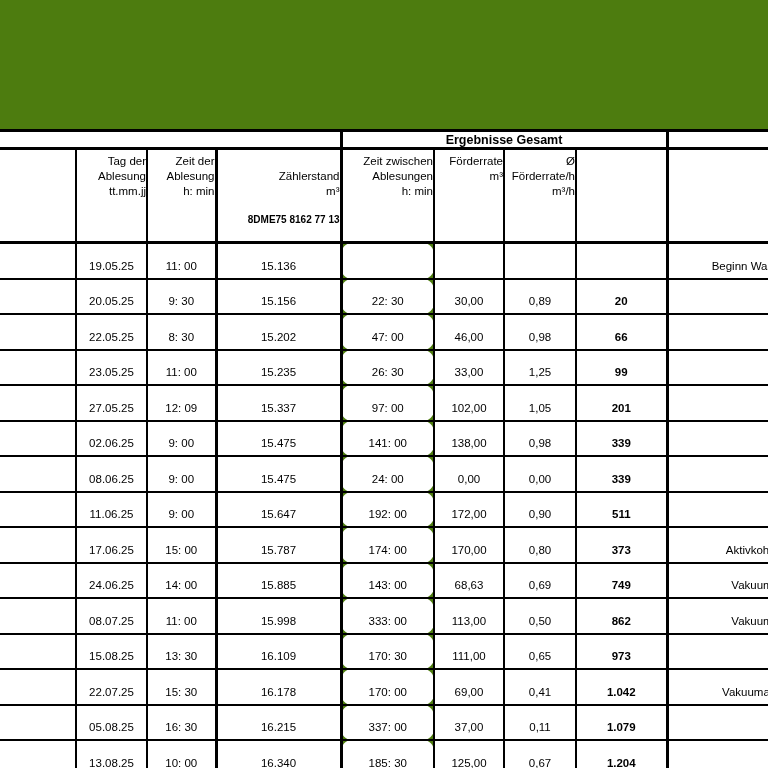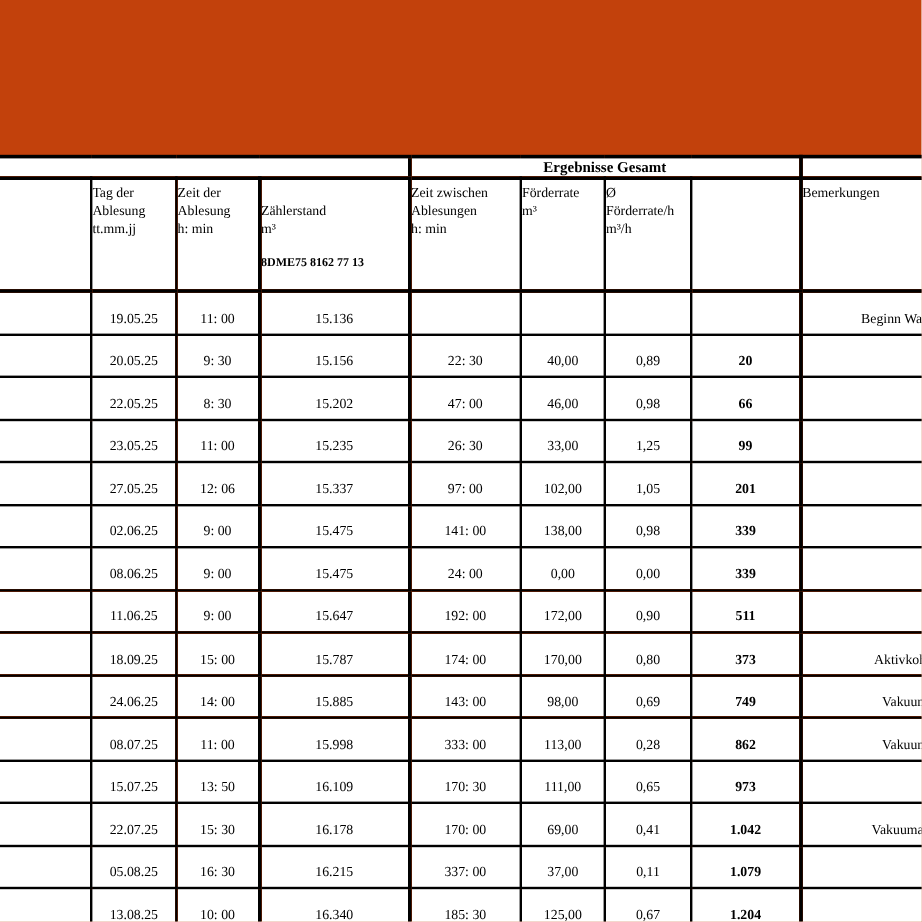--- a/index.html
+++ b/index.html
@@ -9,22 +9,21 @@
     height: 768px;
     overflow: hidden;
     background: #ffffff;
     font-family: "Liberation Sans", sans-serif;
     color: #000;
   }
   .page {
     position: relative;
     width: 768px;
     height: 768px;
-    background: #c2410c;
-    font-family: Liberation Serif, serif;
+    background: #4d7c0f;
   }
   table.sheet {
     position: absolute;
     left: -2px;
     top: 129px;
     border-collapse: collapse;
     table-layout: fixed;
     width: 872px;
   }
   table.sheet td, table.sheet th {
@@ -61,21 +60,21 @@
     text-align: center;
     vertical-align: middle;
   }
 
   
   tr.header-row th {
     height: 63px;
     font-weight: normal;
     font-size: 11.5px;
     line-height: 15px;
-    text-align: left;
+    text-align: right;
     vertical-align: top;
     padding-top: 4px;
     white-space: pre-line;
     border-bottom: 3px solid #000;
   }
   tr.header-row th .hdr-sub {
     font-weight: bold;
     font-size: 10px;
     line-height: 12px;
     white-space: normal;
@@ -86,21 +85,21 @@
   tr.data-row td {
     height: 27.5px;
     font-size: 11.5px;
     text-align: center;
     vertical-align: bottom;
     padding-bottom: 6px;
     white-space: nowrap;
   }
   tr.data-row:last-child td { border-bottom: 3px solid #000; }
   td.c-time    { text-align: right; padding-right: 26px; }
-  td.c-between { text-align: right; padding-right: 22px; }
+  td.c-between { text-align: right; padding-right: 22px; border-radius: 11px; }
   td.c-cum     { font-weight: bold; }
   td.c-remark  {
     font-size: 9px;
     text-align: left;
     padding-left: 8px;
     padding-bottom: 9px;
   }
 </style>
 </head>
 <body>
@@ -160,21 +159,21 @@
     <td class="c-avg"></td>
     <td class="c-cum"></td>
     <td class="c-remark sec-l">Beginn Wasserhaltung</td>
   </tr>
         <tr class="data-row">
     <td class="c-blank"></td>
     <td class="c-date">20.05.25</td>
     <td class="c-time">9: 30</td>
     <td class="c-meter sec-l sec-r">15.156</td>
     <td class="c-between">22: 30</td>
-    <td class="c-rate">40,00</td>
+    <td class="c-rate">30,00</td>
     <td class="c-avg">0,89</td>
     <td class="c-cum">20</td>
     <td class="c-remark sec-l"></td>
   </tr>
         <tr class="data-row">
     <td class="c-blank"></td>
     <td class="c-date">22.05.25</td>
     <td class="c-time">8: 30</td>
     <td class="c-meter sec-l sec-r">15.202</td>
     <td class="c-between">47: 00</td>
@@ -190,21 +189,21 @@
     <td class="c-meter sec-l sec-r">15.235</td>
     <td class="c-between">26: 30</td>
     <td class="c-rate">33,00</td>
     <td class="c-avg">1,25</td>
     <td class="c-cum">99</td>
     <td class="c-remark sec-l"></td>
   </tr>
         <tr class="data-row">
     <td class="c-blank"></td>
     <td class="c-date">27.05.25</td>
-    <td class="c-time">12: 06</td>
+    <td class="c-time">12: 09</td>
     <td class="c-meter sec-l sec-r">15.337</td>
     <td class="c-between">97: 00</td>
     <td class="c-rate">102,00</td>
     <td class="c-avg">1,05</td>
     <td class="c-cum">201</td>
     <td class="c-remark sec-l"></td>
   </tr>
         <tr class="data-row">
     <td class="c-blank"></td>
     <td class="c-date">02.06.25</td>
@@ -233,55 +232,55 @@
     <td class="c-time">9: 00</td>
     <td class="c-meter sec-l sec-r">15.647</td>
     <td class="c-between">192: 00</td>
     <td class="c-rate">172,00</td>
     <td class="c-avg">0,90</td>
     <td class="c-cum">511</td>
     <td class="c-remark sec-l"></td>
   </tr>
         <tr class="data-row">
     <td class="c-blank"></td>
-    <td class="c-date">18.09.25</td>
+    <td class="c-date">17.06.25</td>
     <td class="c-time">15: 00</td>
     <td class="c-meter sec-l sec-r">15.787</td>
     <td class="c-between">174: 00</td>
     <td class="c-rate">170,00</td>
     <td class="c-avg">0,80</td>
     <td class="c-cum">373</td>
     <td class="c-remark sec-l">Aktivkohleanlage</td>
   </tr>
         <tr class="data-row">
     <td class="c-blank"></td>
     <td class="c-date">24.06.25</td>
     <td class="c-time">14: 00</td>
     <td class="c-meter sec-l sec-r">15.885</td>
     <td class="c-between">143: 00</td>
-    <td class="c-rate">98,00</td>
+    <td class="c-rate">68,63</td>
     <td class="c-avg">0,69</td>
     <td class="c-cum">749</td>
     <td class="c-remark sec-l">Vakuumanlage</td>
   </tr>
         <tr class="data-row">
     <td class="c-blank"></td>
     <td class="c-date">08.07.25</td>
     <td class="c-time">11: 00</td>
     <td class="c-meter sec-l sec-r">15.998</td>
     <td class="c-between">333: 00</td>
     <td class="c-rate">113,00</td>
-    <td class="c-avg">0,28</td>
+    <td class="c-avg">0,50</td>
     <td class="c-cum">862</td>
     <td class="c-remark sec-l">Vakuumanlage</td>
   </tr>
         <tr class="data-row">
     <td class="c-blank"></td>
-    <td class="c-date">15.07.25</td>
-    <td class="c-time">13: 50</td>
+    <td class="c-date">15.08.25</td>
+    <td class="c-time">13: 30</td>
     <td class="c-meter sec-l sec-r">16.109</td>
     <td class="c-between">170: 30</td>
     <td class="c-rate">111,00</td>
     <td class="c-avg">0,65</td>
     <td class="c-cum">973</td>
     <td class="c-remark sec-l"></td>
   </tr>
         <tr class="data-row">
     <td class="c-blank"></td>
     <td class="c-date">22.07.25</td>

